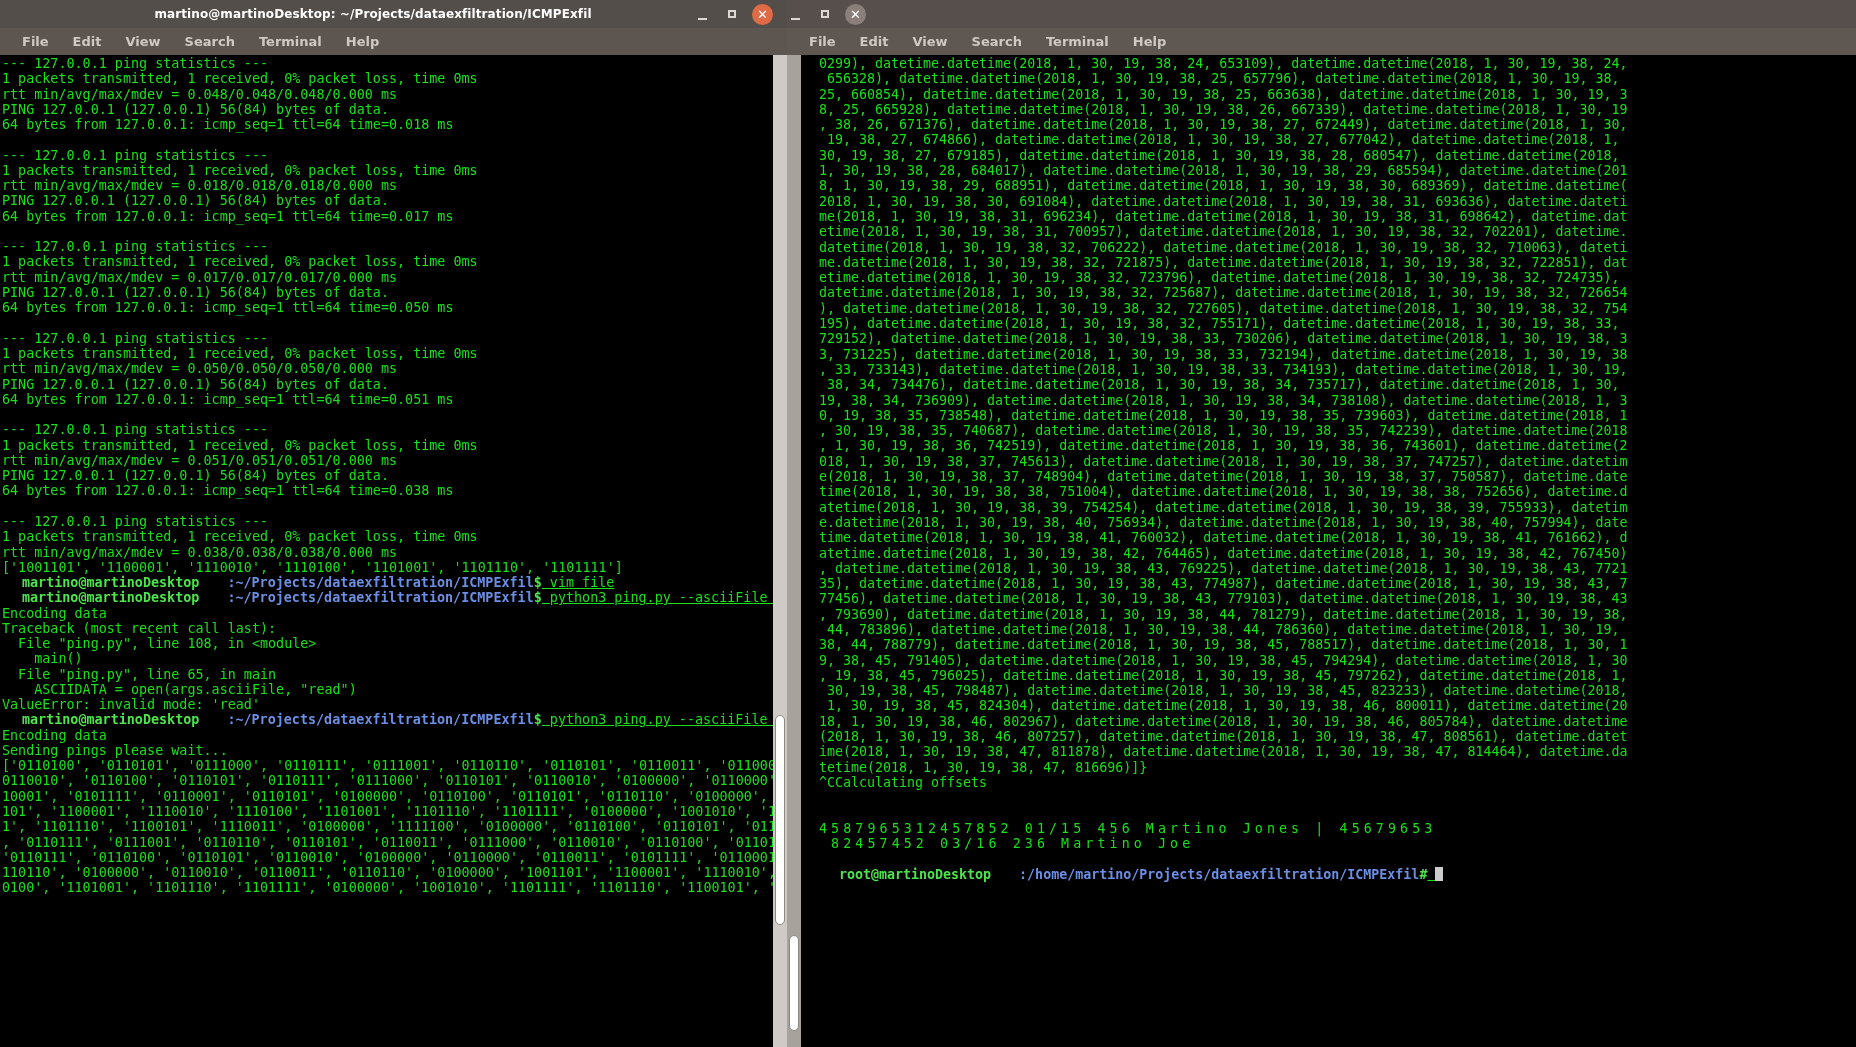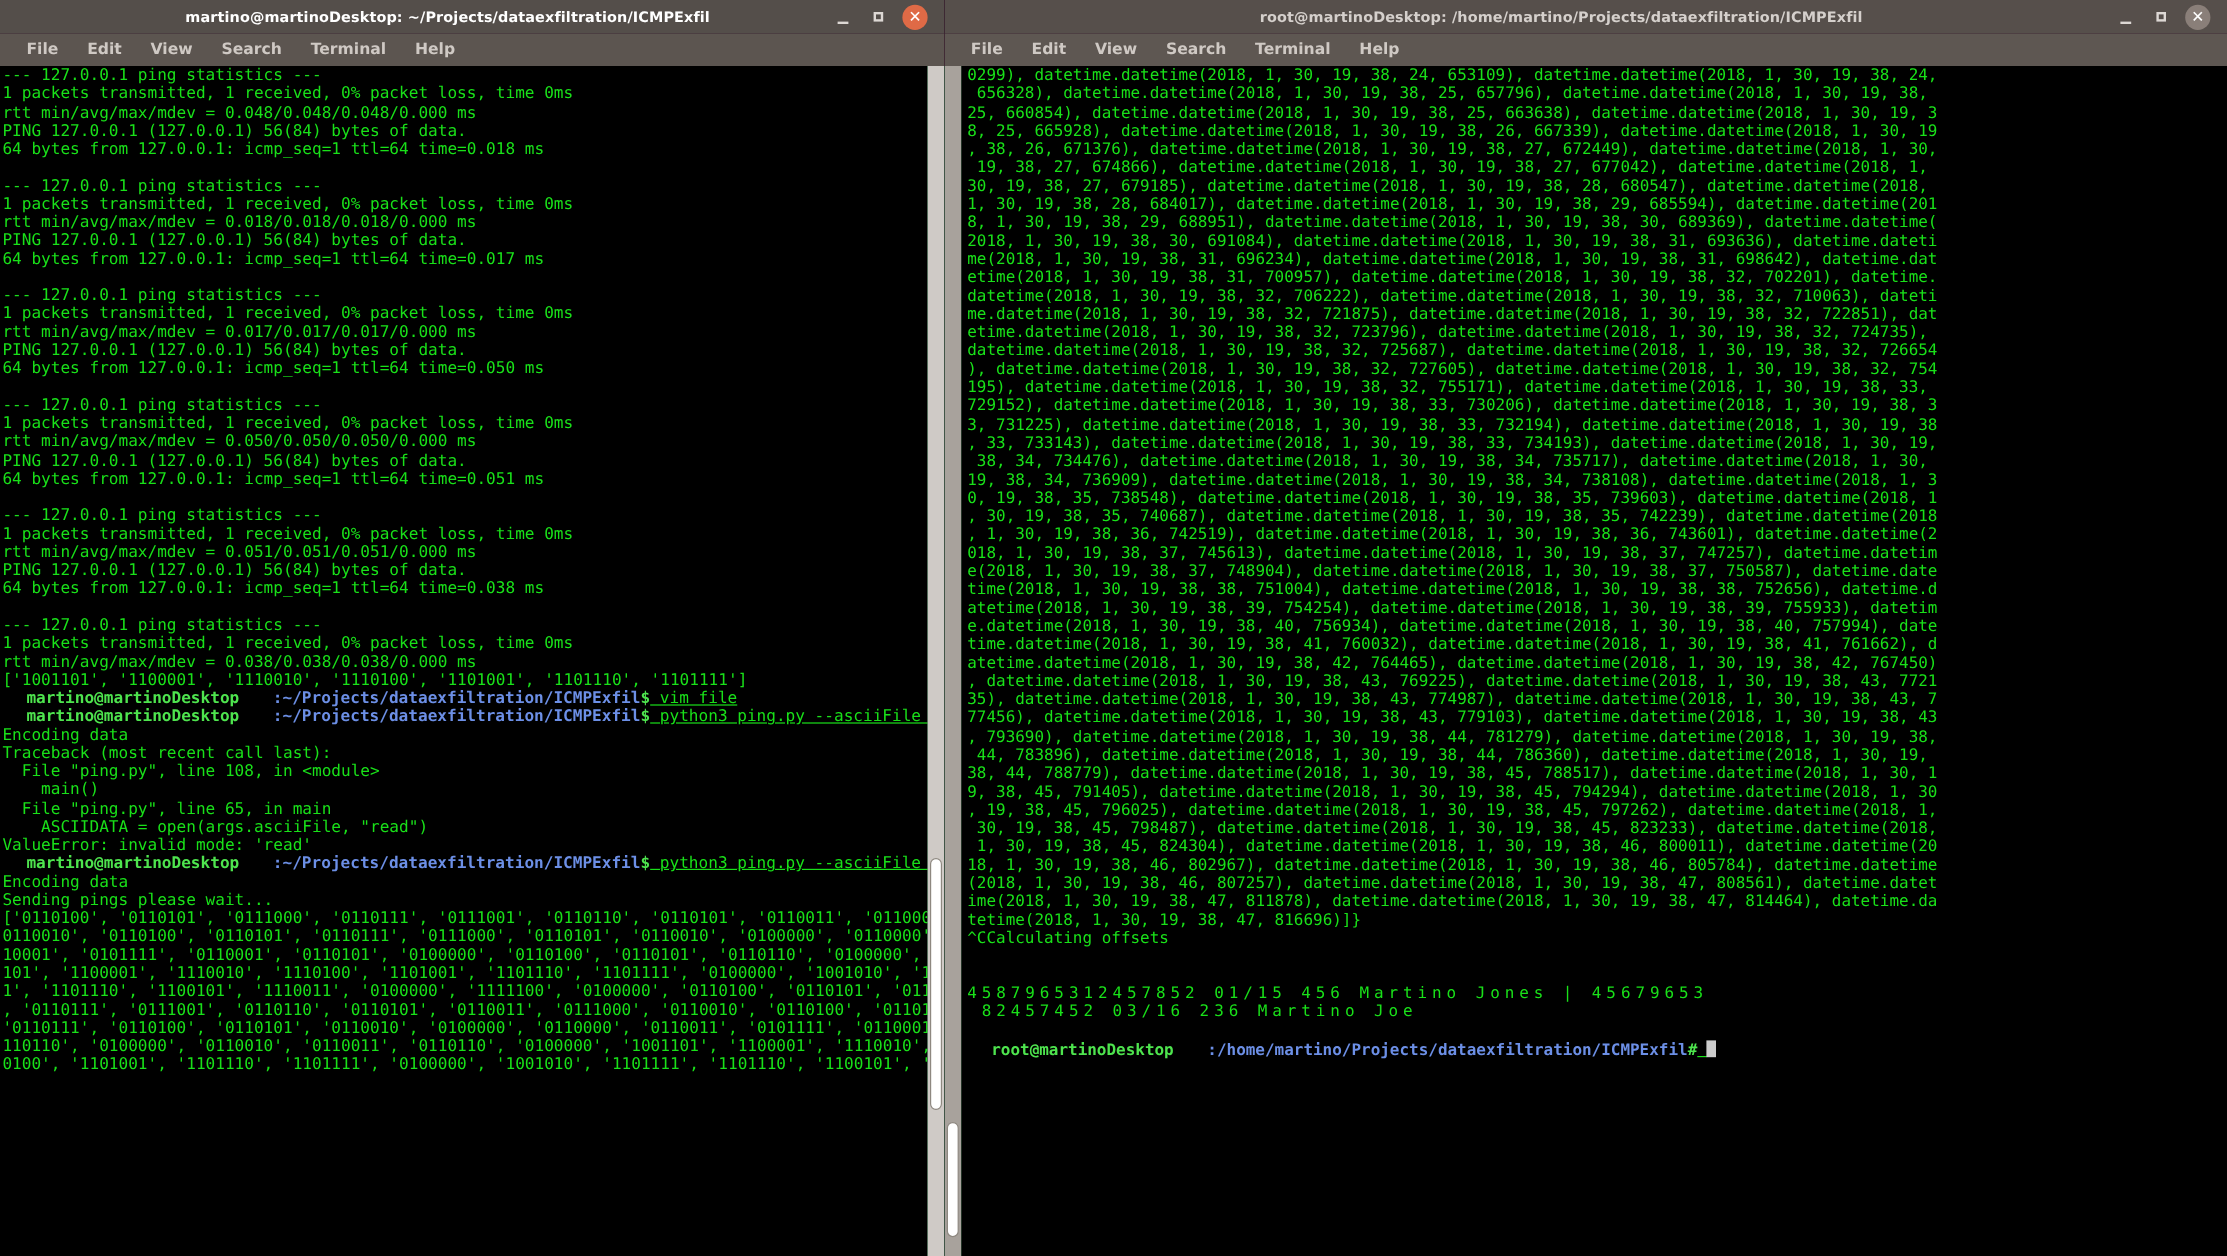--- a/index.html
+++ b/index.html
@@ -125,39 +125,39 @@
     padding: 2px 12px;
     cursor: pointer;
     white-space: nowrap;
   }
 
   
   .term-wrap {
     flex: 1;
     position: relative;
     display: flex;
-    background: #15803d;
+    background: #e5e5e5;
     overflow: hidden;
   }
   .term {
     flex: 1;
     background: #000000;
     color: #19e019;
     font-family: "DejaVu Sans Mono", monospace;
     font-size: 13.4px;
     line-height: 15.28px;
     white-space: pre;
     overflow: hidden;
     padding: 1px 0 0 2px;
     letter-spacing: 0px;
   }
   .window.right .term {
     font-size: 13.3px;
     line-height: 15.3px;
-    padding-left: 5px;
+    padding-left: 18px;
   }
   .term .ln { display: block; height: 15.28px; }
   .window.right .term .ln { height: 15.3px; }
 
   
   .pr-user { color: #4ee44e; font-weight: bold; margin-left: 20px; }
   .pr-path { color: #6c8fe6; font-weight: bold; margin-left: 28px; }
   .pr-dollar { color: #4ee44e; font-weight: bold; }
   .pr-cmd { color: #19e019; text-decoration: underline; }
   .cursor {
@@ -223,21 +223,20 @@
       <div class="term" id="term-left"><div class="ln">--- 127.0.0.1 ping statistics ---</div><div class="ln">1 packets transmitted, 1 received, 0% packet loss, time 0ms</div><div class="ln">rtt min/avg/max/mdev = 0.048/0.048/0.048/0.000 ms</div><div class="ln">PING 127.0.0.1 (127.0.0.1) 56(84) bytes of data.</div><div class="ln">64 bytes from 127.0.0.1: icmp_seq=1 ttl=64 time=0.018 ms</div><div class="ln"></div><div class="ln">--- 127.0.0.1 ping statistics ---</div><div class="ln">1 packets transmitted, 1 received, 0% packet loss, time 0ms</div><div class="ln">rtt min/avg/max/mdev = 0.018/0.018/0.018/0.000 ms</div><div class="ln">PING 127.0.0.1 (127.0.0.1) 56(84) bytes of data.</div><div class="ln">64 bytes from 127.0.0.1: icmp_seq=1 ttl=64 time=0.017 ms</div><div class="ln"></div><div class="ln">--- 127.0.0.1 ping statistics ---</div><div class="ln">1 packets transmitted, 1 received, 0% packet loss, time 0ms</div><div class="ln">rtt min/avg/max/mdev = 0.017/0.017/0.017/0.000 ms</div><div class="ln">PING 127.0.0.1 (127.0.0.1) 56(84) bytes of data.</div><div class="ln">64 bytes from 127.0.0.1: icmp_seq=1 ttl=64 time=0.050 ms</div><div class="ln"></div><div class="ln">--- 127.0.0.1 ping statistics ---</div><div class="ln">1 packets transmitted, 1 received, 0% packet loss, time 0ms</div><div class="ln">rtt min/avg/max/mdev = 0.050/0.050/0.050/0.000 ms</div><div class="ln">PING 127.0.0.1 (127.0.0.1) 56(84) bytes of data.</div><div class="ln">64 bytes from 127.0.0.1: icmp_seq=1 ttl=64 time=0.051 ms</div><div class="ln"></div><div class="ln">--- 127.0.0.1 ping statistics ---</div><div class="ln">1 packets transmitted, 1 received, 0% packet loss, time 0ms</div><div class="ln">rtt min/avg/max/mdev = 0.051/0.051/0.051/0.000 ms</div><div class="ln">PING 127.0.0.1 (127.0.0.1) 56(84) bytes of data.</div><div class="ln">64 bytes from 127.0.0.1: icmp_seq=1 ttl=64 time=0.038 ms</div><div class="ln"></div><div class="ln">--- 127.0.0.1 ping statistics ---</div><div class="ln">1 packets transmitted, 1 received, 0% packet loss, time 0ms</div><div class="ln">rtt min/avg/max/mdev = 0.038/0.038/0.038/0.000 ms</div><div class="ln">['1001101', '1100001', '1110010', '1110100', '1101001', '1101110', '1101111']</div><div class="ln"><span class="pr-user">martino@martinoDesktop</span><span class="pr-path">:~/Projects/dataexfiltration/ICMPExfil</span><span class="pr-dollar">$</span><span class="pr-cmd"> vim file</span></div><div class="ln"><span class="pr-user">martino@martinoDesktop</span><span class="pr-path">:~/Projects/dataexfiltration/ICMPExfil</span><span class="pr-dollar">$</span><span class="pr-cmd"> python3 ping.py --asciiFile file</span></div><div class="ln">Encoding data</div><div class="ln">Traceback (most recent call last):</div><div class="ln">  File "ping.py", line 108, in &lt;module&gt;</div><div class="ln">    main()</div><div class="ln">  File "ping.py", line 65, in main</div><div class="ln">    ASCIIDATA = open(args.asciiFile, "read")</div><div class="ln">ValueError: invalid mode: 'read'</div><div class="ln"><span class="pr-user">martino@martinoDesktop</span><span class="pr-path">:~/Projects/dataexfiltration/ICMPExfil</span><span class="pr-dollar">$</span><span class="pr-cmd"> python3 ping.py --asciiFile file</span></div><div class="ln">Encoding data</div><div class="ln">Sending pings please wait...</div><div class="ln">['0110100', '0110101', '0111000', '0110111', '0111001', '0110110', '0110101', '0110011', '0110001', '</div><div class="ln">0110010', '0110100', '0110101', '0110111', '0111000', '0110101', '0110010', '0100000', '0110000', '01</div><div class="ln">10001', '0101111', '0110001', '0110101', '0100000', '0110100', '0110101', '0110110', '0100000', '1001</div><div class="ln">101', '1100001', '1110010', '1110100', '1101001', '1101110', '1101111', '0100000', '1001010', '110111</div><div class="ln">1', '1101110', '1100101', '1110011', '0100000', '1111100', '0100000', '0110100', '0110101', '0110110'</div><div class="ln">, '0110111', '0111001', '0110110', '0110101', '0110011', '0111000', '0110010', '0110100', '0110101', </div><div class="ln">'0110111', '0110100', '0110101', '0110010', '0100000', '0110000', '0110011', '0101111', '0110001', '0</div><div class="ln">110110', '0100000', '0110010', '0110011', '0110110', '0100000', '1001101', '1100001', '1110010', '111</div><div class="ln">0100', '1101001', '1101110', '1101111', '0100000', '1001010', '1101111', '1101110', '1100101', '1110011']</div></div>
       <div class="scrollbar">
         <div class="thumb"></div>
       </div>
     </div>
   </div>
 
   <div class="window right">
 
     <div class="titlebar inactive">
-      <div class="title-text dim">root@martinoDesktop: /home/martino/Projects/dataexfiltration/ICMPExfil</div>
       <div class="win-controls">
         <div class="wbtn min"></div>
         <div class="wbtn max"></div>
         <div class="wbtn close flat">✕</div>
       </div>
     </div>
 
     <div class="menubar">
       <div class="menu-item">File</div>
       <div class="menu-item">Edit</div>

